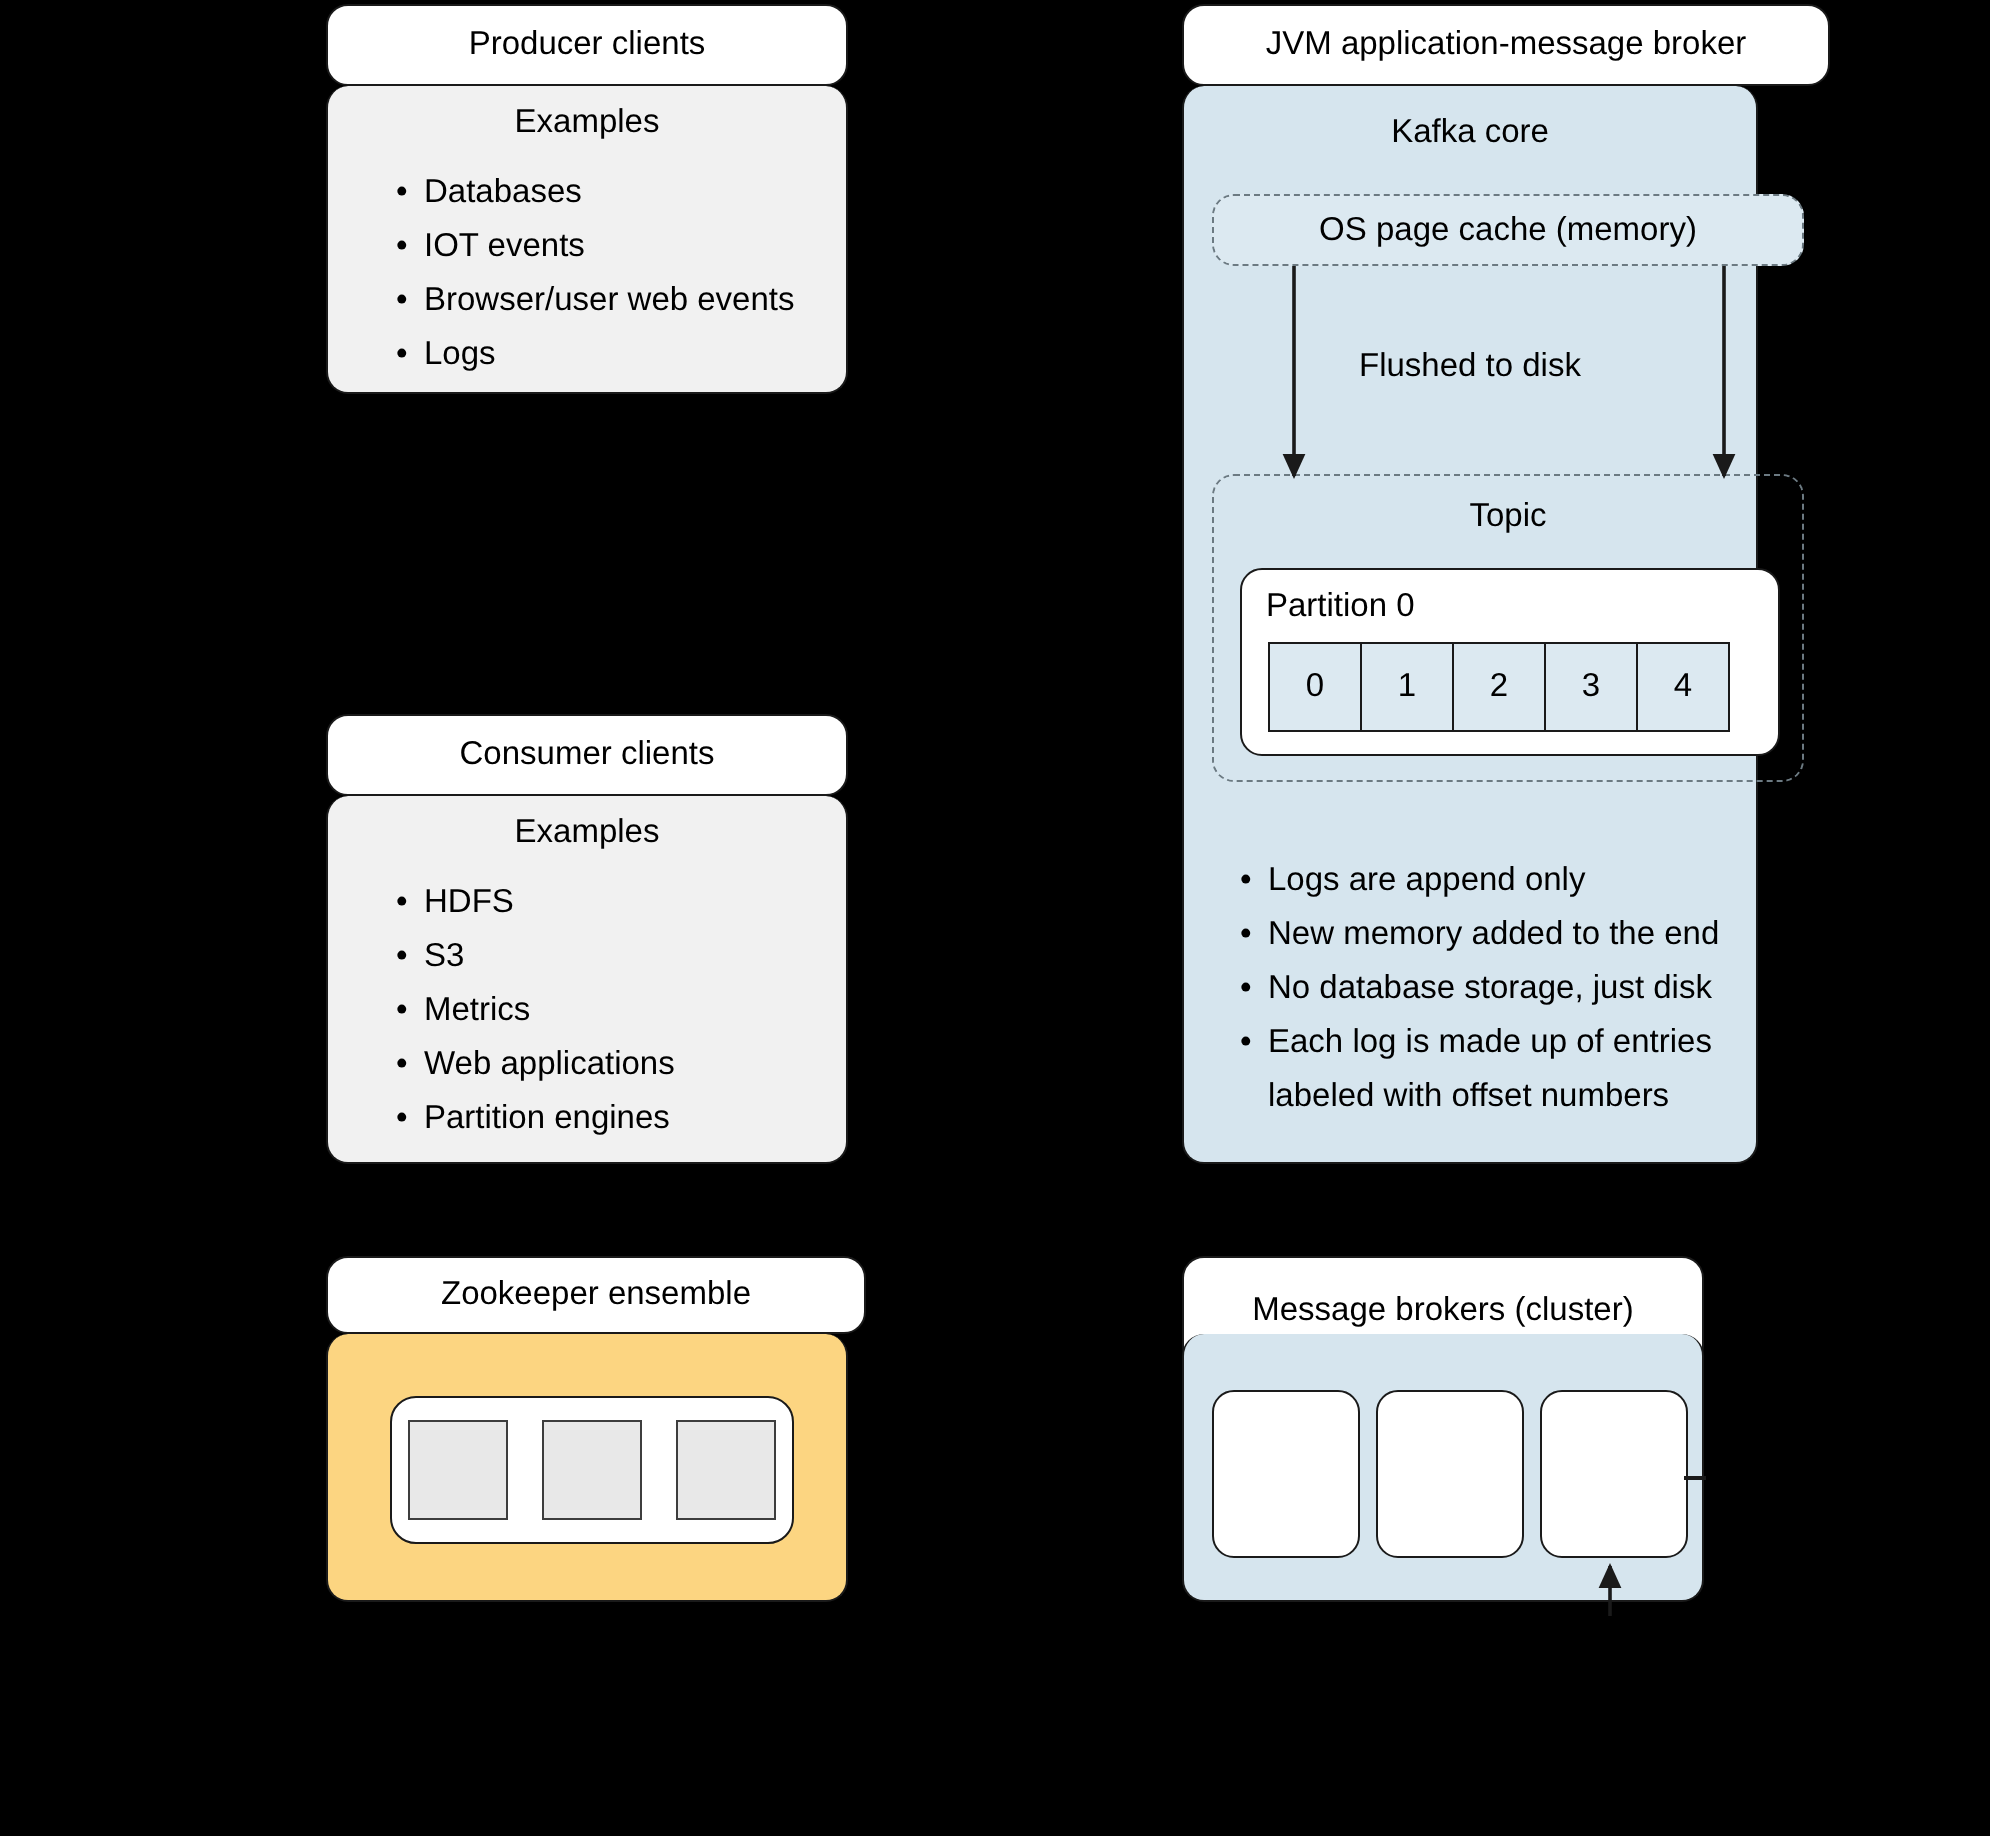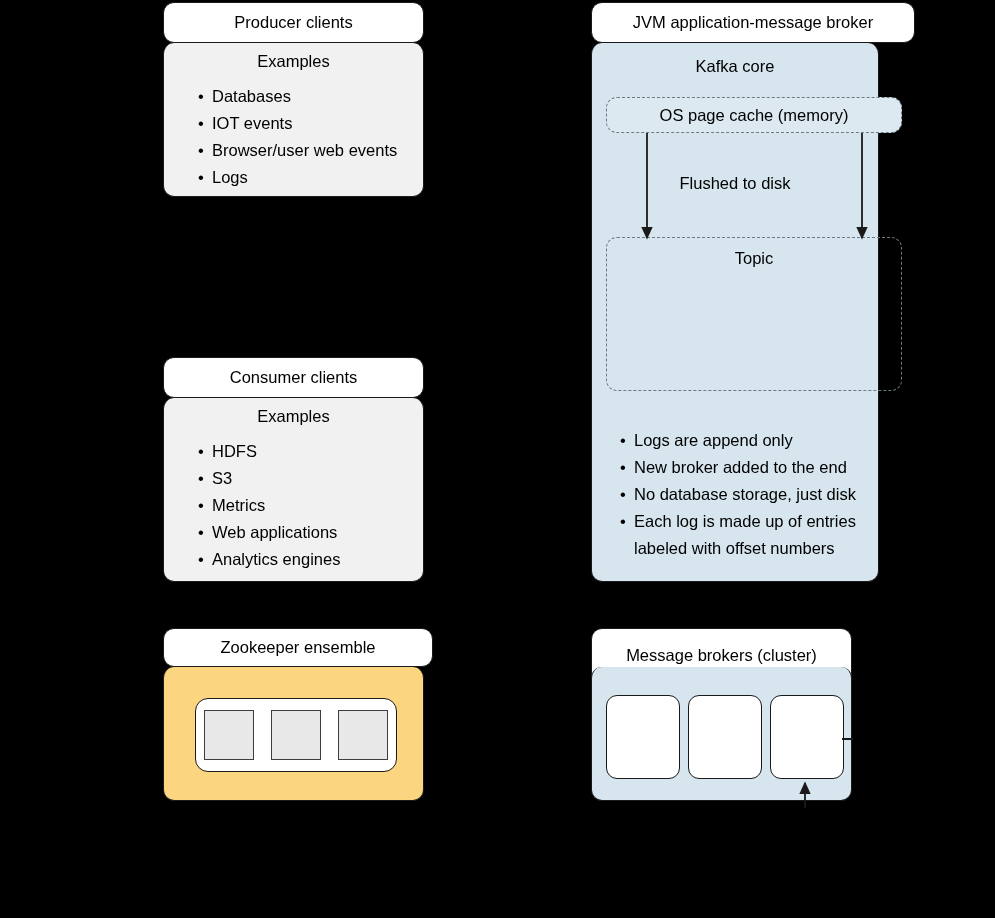--- a/index.html
+++ b/index.html
@@ -174,21 +174,21 @@
 <div class="abs panel-header" style="left:163px; top:357px; width:261px; height:41px;">
   <span>Consumer clients</span>
 </div>
 <div class="abs panel-body body-gray" style="left:163px; top:398px; width:261px; height:184px;">
   <div class="examples-title">Examples</div>
   <ul class="bullets">
     <li>HDFS</li>
     <li>S3</li>
     <li>Metrics</li>
     <li>Web applications</li>
-    <li>Analytics engines</li>
+    <li>Partition engines</li>
   </ul>
 </div>
 
 <div class="abs panel-header" style="left:163px; top:628px; width:270px; height:39px;">
   <span>Zookeeper ensemble</span>
 </div>
 <div class="abs panel-body body-amber" style="left:163px; top:667px; width:261px; height:134px;">
   <div class="zk-shell" style="left:31px; top:31px; width:200px; height:72px;">
     <span class="zk-node"></span>
     <span class="zk-node"></span>
@@ -205,25 +205,35 @@
 
   <div class="abs dashed-box" style="left:14px; top:54px; width:296px; height:36px;">
     <div class="centered-label" style="top:8px;">OS page cache (memory)</div>
   </div>
 
   <div class="flush-label" style="top:131px;">Flushed to disk</div>
 
   <div class="abs dashed-box clear" style="left:14px; top:194px; width:296px; height:154px;">
     <div class="centered-label" style="top:11px;">Topic</div>
 
+    <div class="abs solid-white" style="left:13px; top:46px; width:270px; height:94px;">
+      <div class="partition-label">Partition 0</div>
+      <div class="offsets" style="left:13px; top:36px; width:231px; height:45px;">
+        <span class="offset-cell">0</span>
+        <span class="offset-cell">1</span>
+        <span class="offset-cell">2</span>
+        <span class="offset-cell">3</span>
+        <span class="offset-cell">4</span>
+      </div>
+    </div>
   </div>
 
   <ul class="bullets" style="position:absolute; left:0; top:372px; padding-left:16px;">
     <li>Logs are append only</li>
-    <li>New broker added to the end</li>
+    <li>New memory added to the end</li>
     <li>No database storage, just disk</li>
     <li>Each log is made up of entries
 labeled with offset numbers</li>
   </ul>
 </div>
 
 <div class="abs panel-header" style="left:591px; top:628px; width:261px; height:56px;justify-content:center;">
   <span>Message brokers (cluster)</span>
 </div>
 <div class="abs panel-body body-blue" style="left:591px; top:667px; width:261px; height:134px;">

